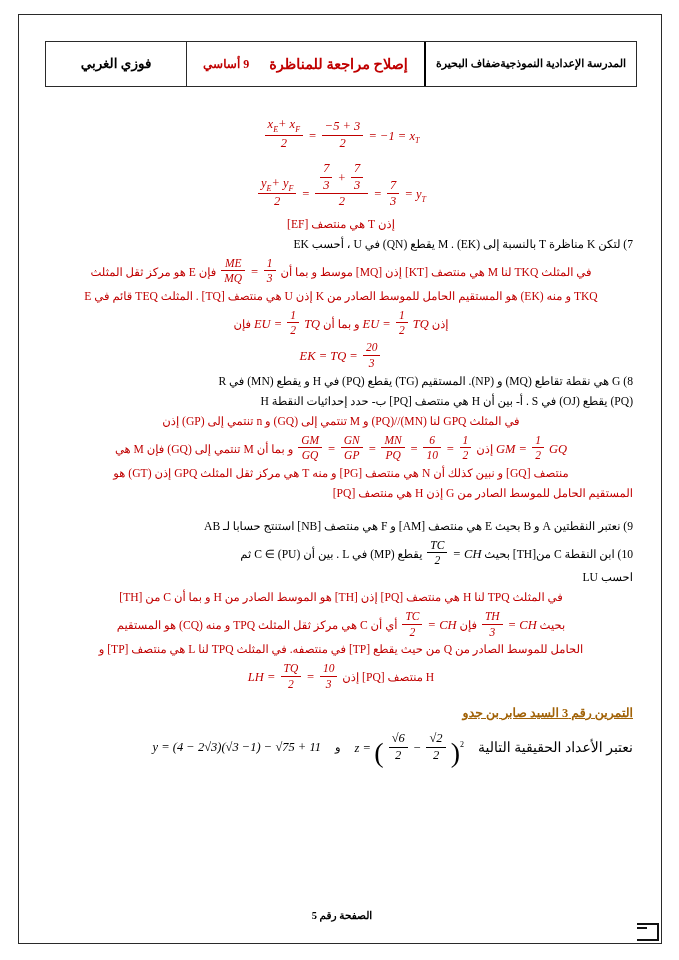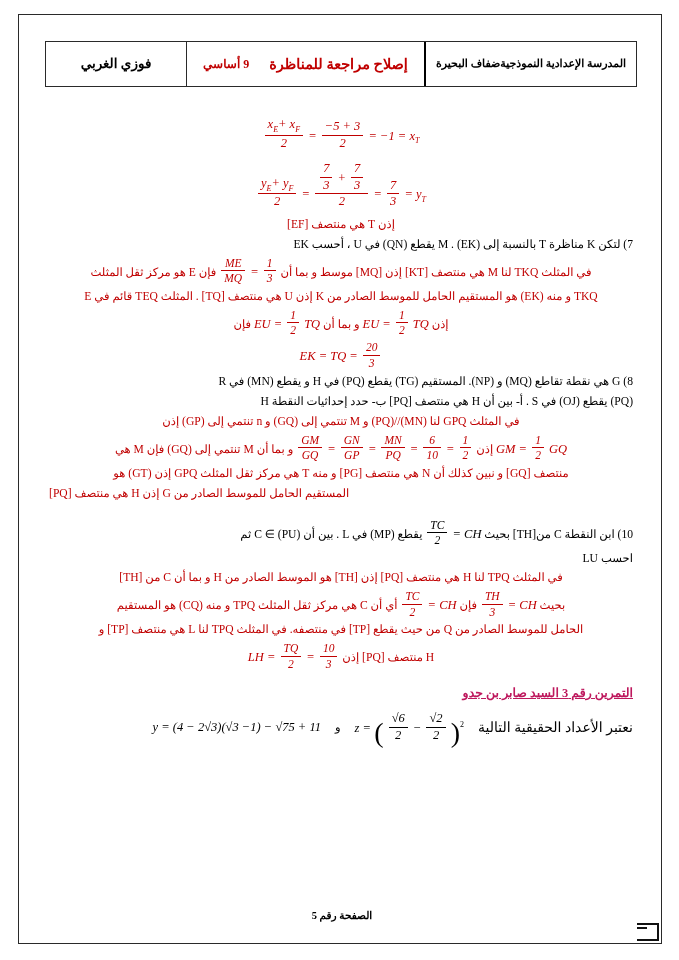--- a/index.html
+++ b/index.html
@@ -153,21 +153,21 @@
   .footer {
     position: absolute;
     left: 4px;
     right: 0;
     bottom: 22px;
     text-align: center;
     font-size: 10.5px;
     font-weight: bold;
   }
   .ex-title {
-    color: #be185d;
+    color: #a16207;
     font-weight: bold;
     font-size: 12.5px;
     text-align: right;
     margin-top: 4px;
   }
 </style>
 </head>
 <body>
 
 <div class="page">
@@ -287,24 +287,25 @@
         =
         <span class="frac"><span class="num">6</span><span class="den">10</span></span>
         =
         <span class="frac"><span class="num">1</span><span class="den">2</span></span>
       </span>
       <span>و بما أن M</span>
       <span>تنتمي إلى (GQ)  فإن M هي</span>
     </div>
 
     <div class="ln red" style="text-align:center;">منتصف [GQ] و نبين كذلك أن N هي منتصف [PG] و منه T هي مركز ثقل المثلث GPQ إذن (GT) هو</div>
-    <div class="ln red" style="text-align:left;">المستقيم الحامل للموسط الصادر من G إذن H هي منتصف [PQ]</div>
+    <div class="ln red" style="text-align:right;">المستقيم الحامل للموسط الصادر من G إذن H هي منتصف [PQ]</div>
 
     <div class="spacer-md"></div>
 
+    <div class="ln blk">9) نعتبر النقطتين A و B بحيث E هي منتصف [AM] و F هي منتصف [NB]   استنتج حسابا لـ AB</div>
 
     <div class="ln blk">
       <span>10)   ابن النقطة C من[TH] بحيث</span>
       <span class="math">
         <span class="frac"><span class="num">TC</span><span class="den">2</span></span>
         <span>= CH</span>
       </span>
       <span>يقطع (MP) في L .  بين أن C ∈ (PU)  ثم</span>
     </div>
     <div class="ln blk">احسب LU</div>

